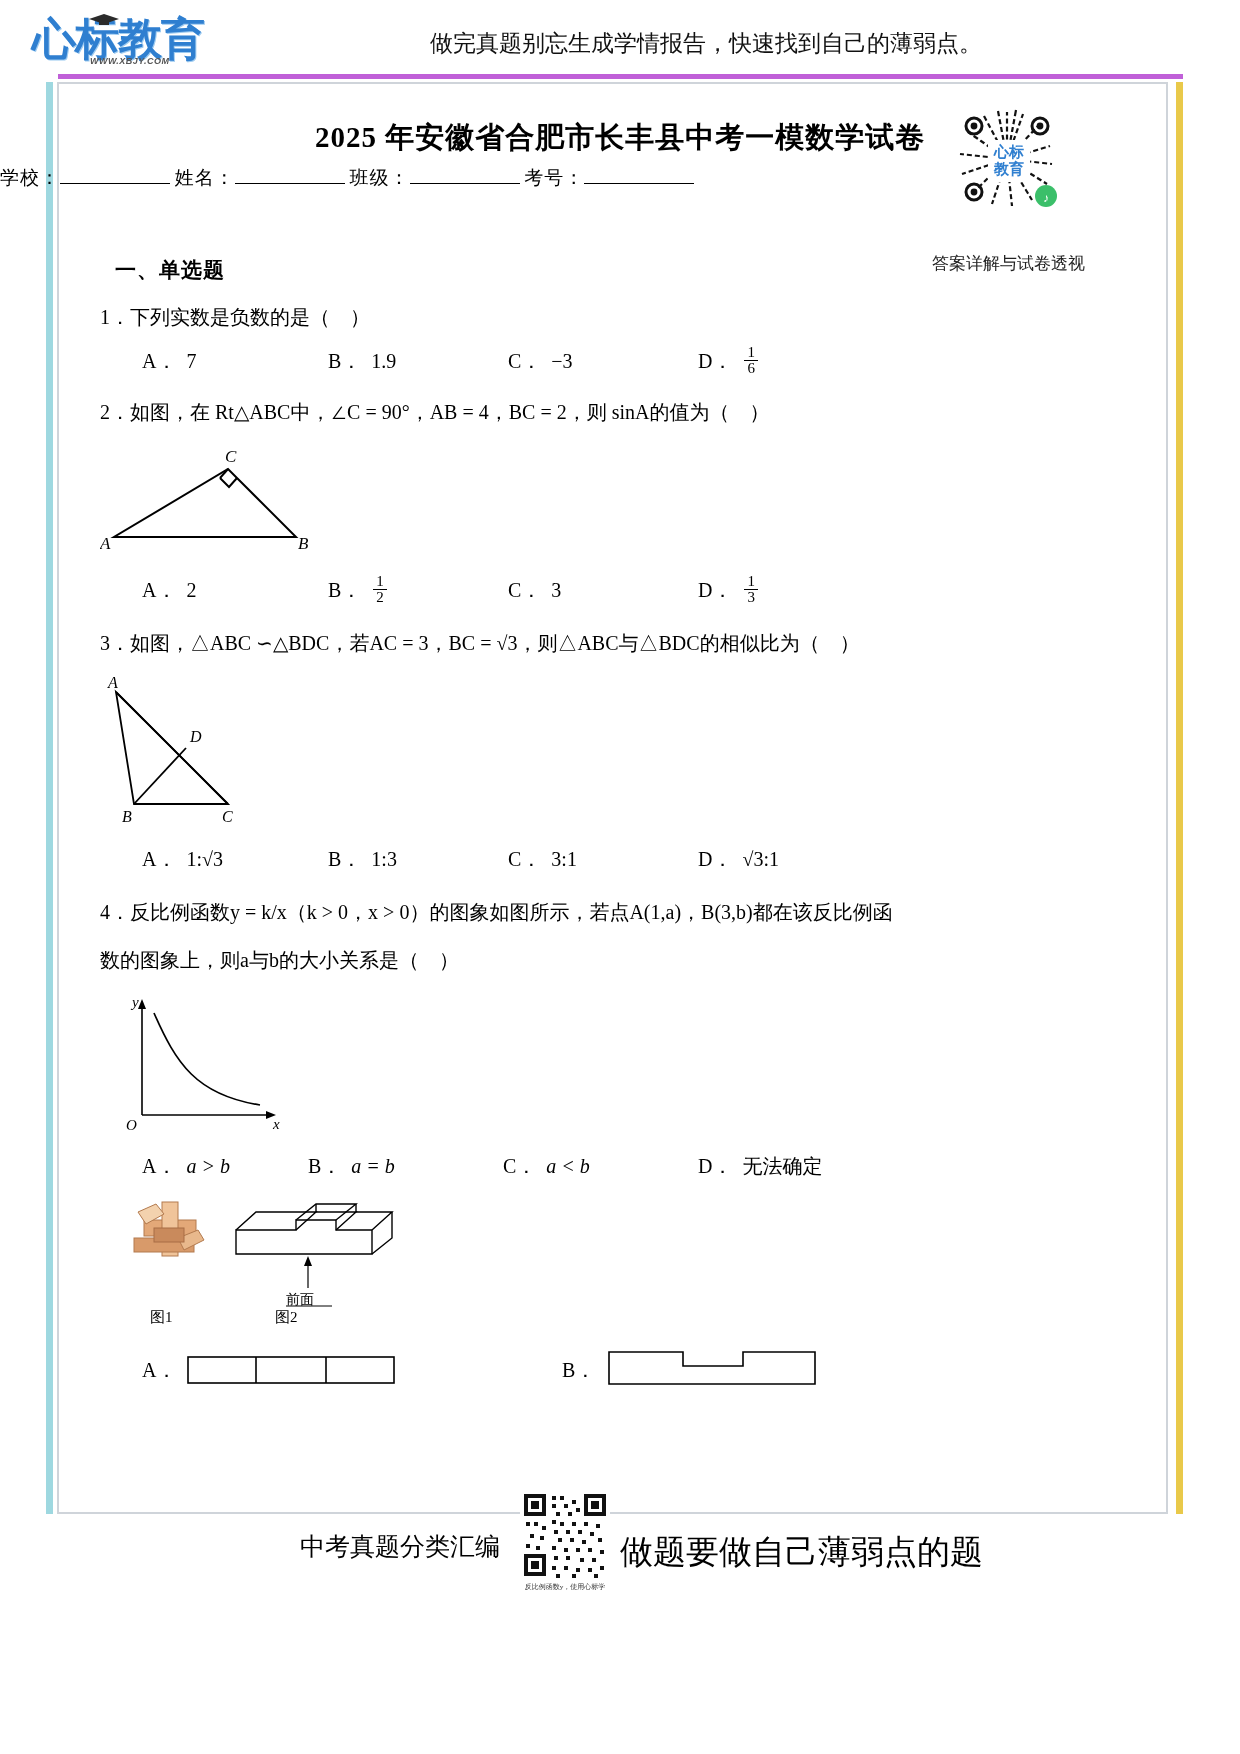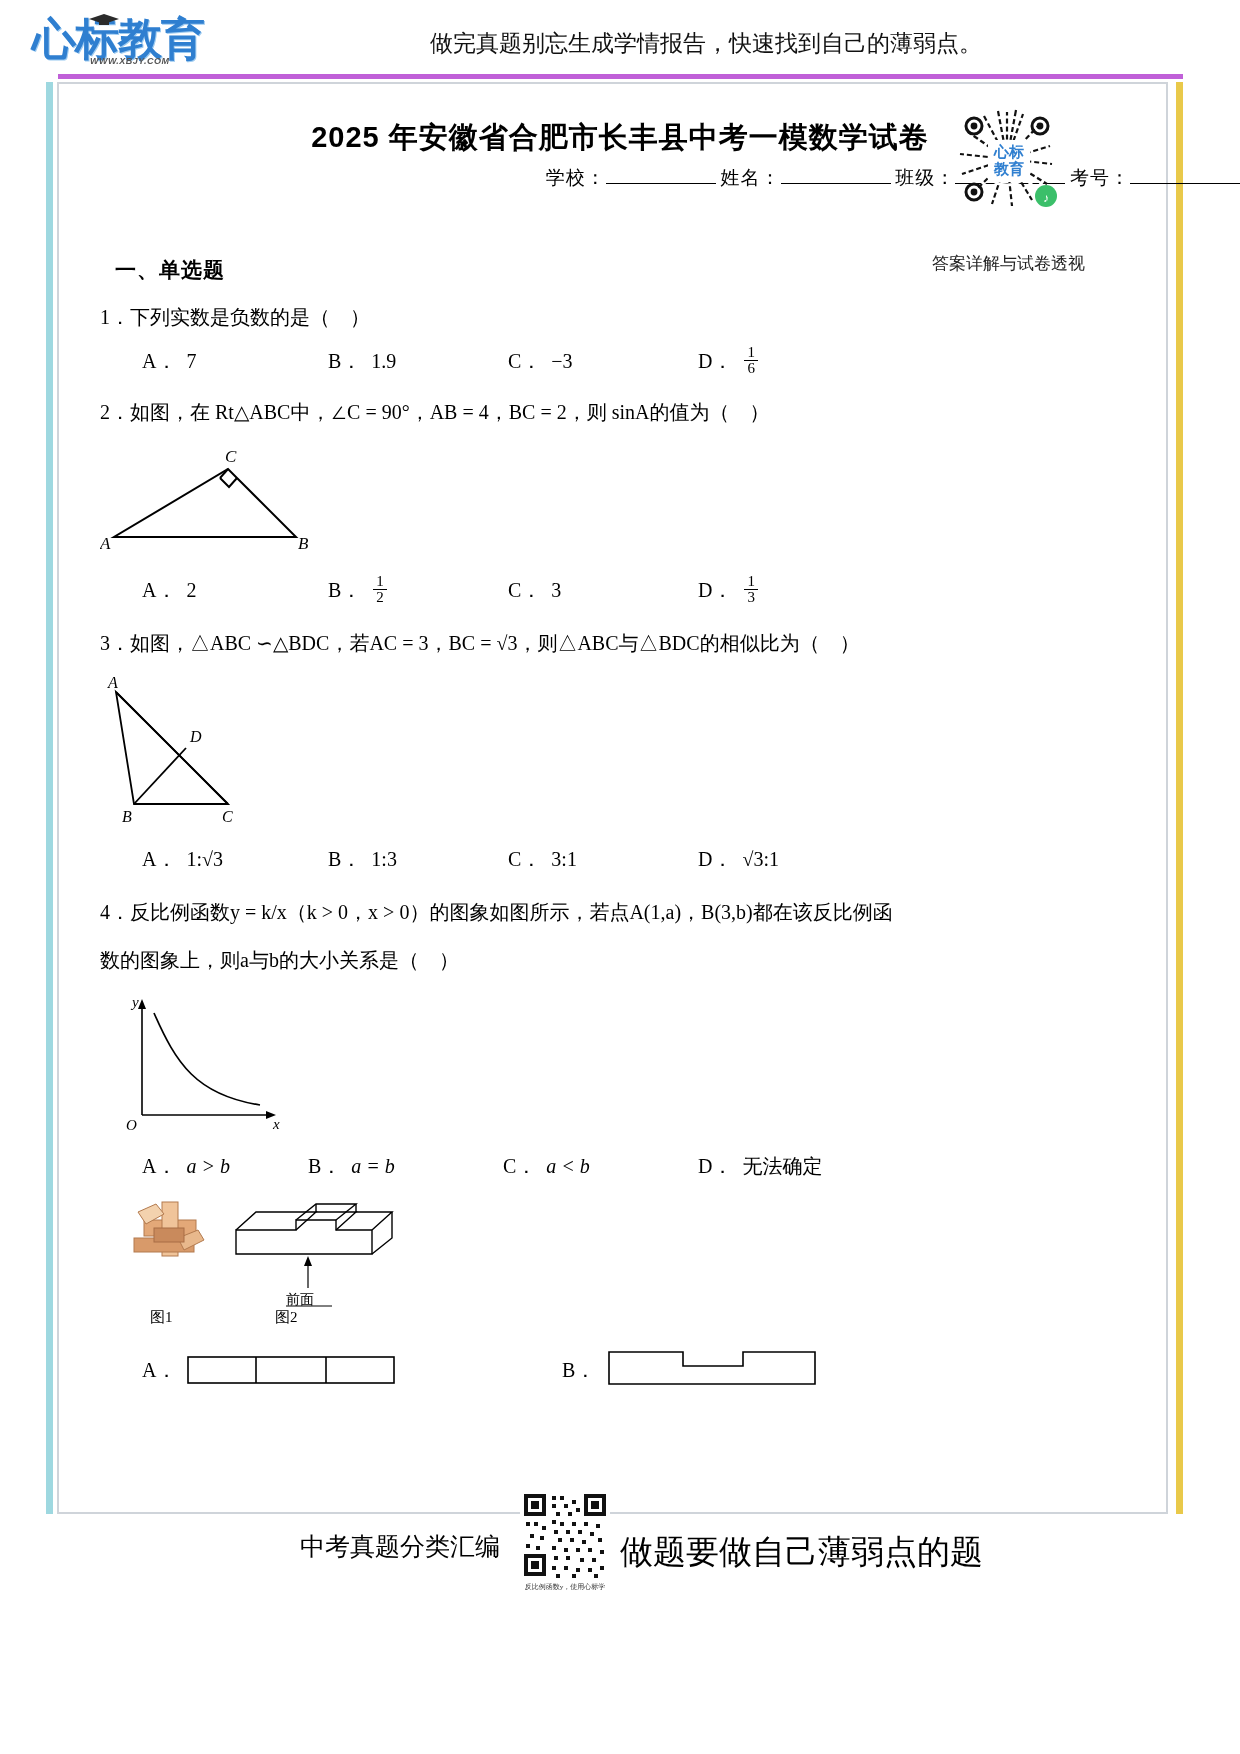--- a/index.html
+++ b/index.html
@@ -62,26 +62,26 @@
     position:absolute; left:1166px; top:82px; width:2px; height:1432px;
     background:#cfd4da;
   }
   .frame-top { position:absolute; left:57px; top:82px; width:1111px; height:2px; background:#cfd4da; }
   .frame-bottom { position:absolute; left:57px; top:1512px; width:1111px; height:2px; background:#cfd4da; }
 
   
   .paper-title {
     position:absolute; left:0; top:118px; width:1240px;
     text-align:center;
-    font-family:Liberation Sans, sans-serif;
+    font-family:Liberation Serif, serif;
     font-weight:bold; font-size:29px; letter-spacing:1px;
   }
   .id-line {
     position:absolute; left:0; top:165px; width:1240px;
-    text-align:right; font-size:19px;
+    text-align:left; font-size:19px;
   }
   .id-line span.u { border-bottom:1.6px solid #000; display:inline-block; width:110px; }
   .id-line span.lbl { letter-spacing:1px; }
 
   
   .qr-top {
     position:absolute; left:952px; top:104px; width:110px; height:110px;
   }
   .qr-caption {
     position:absolute; left:896px; top:252px; width:225px;

